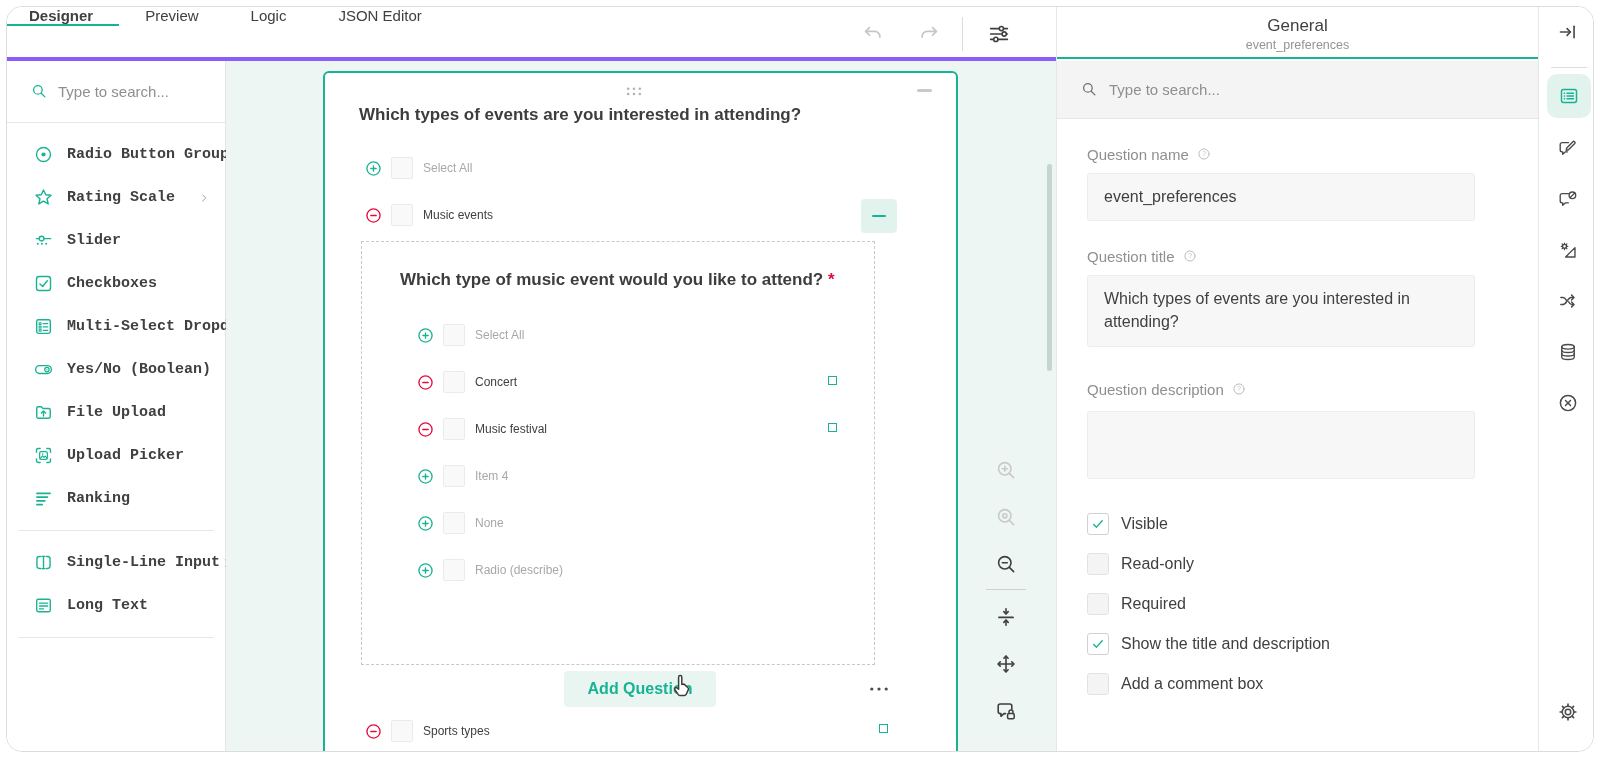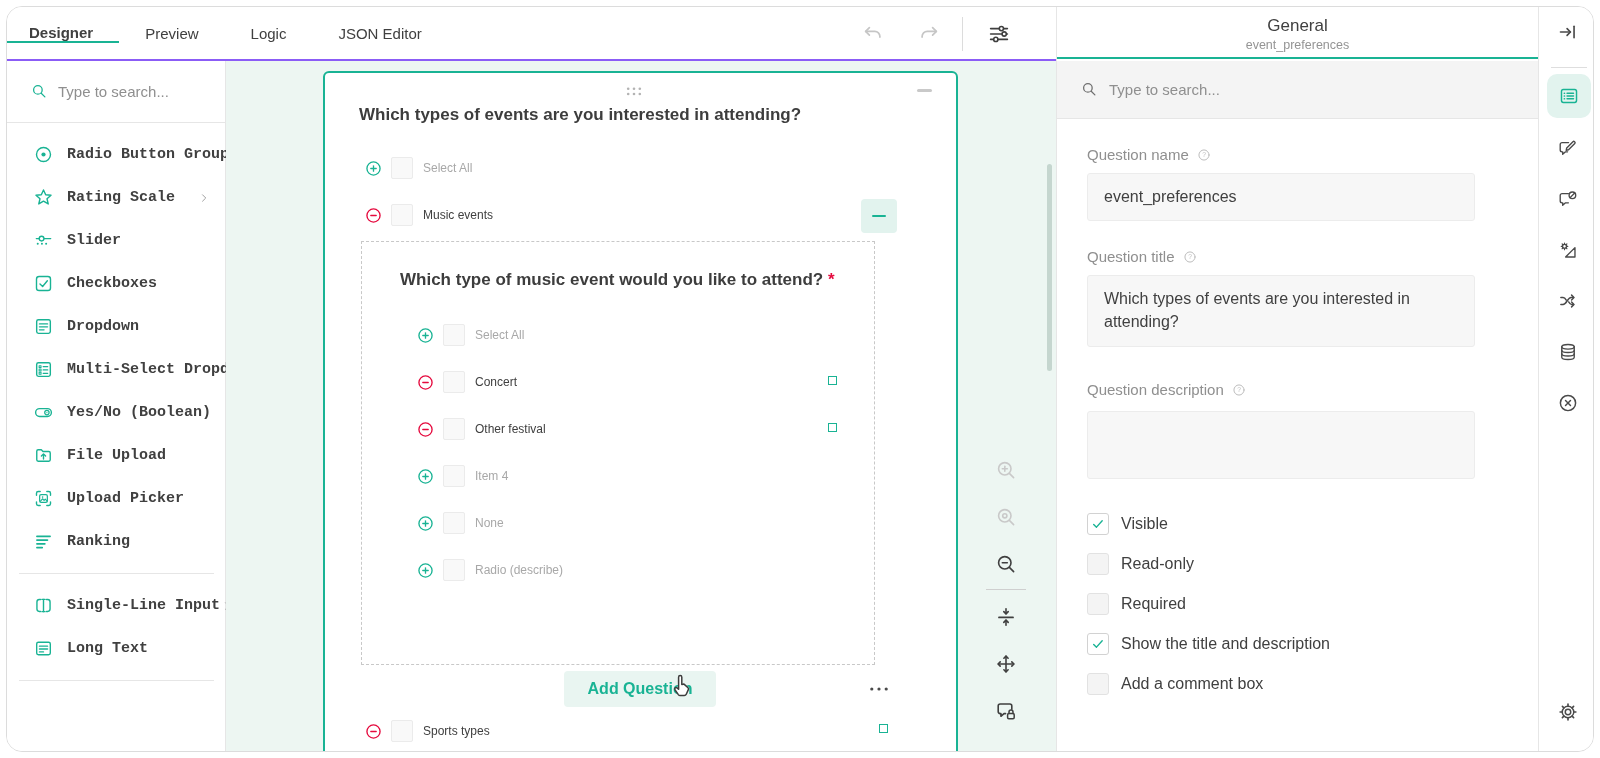--- a/index.html
+++ b/index.html
@@ -2,21 +2,21 @@
 <html><head>
 <meta charset="utf-8">
 <style>
   * { margin:0; padding:0; box-sizing:border-box; }
   html,body { width:1600px; height:758px; }
   body { font-family:"Liberation Sans", sans-serif; background:#fff; position:relative; overflow:hidden; color:#404040; }
   .app { position:absolute; left:6px; top:6px; width:1588px; height:746px; background:#fff; border:1px solid #dcdcdc; border-radius:16px; overflow:hidden; }
   .ic { display:block; stroke:currentColor; fill:none; stroke-linecap:round; stroke-linejoin:round; }
 
   
-  .topbar { position:absolute; left:0; top:0; width:1049px; height:54px; background:#fff; border-bottom:2px solid #8b5cf6; display:flex; align-items:center; }
+  .topbar { position:absolute; left:0; top:0; width:1049px; height:54px; background:#fff; border-bottom:4px solid #8b5cf6; display:flex; align-items:flex-start; }
   .tab { display:flex; align-items:center; padding:0 26px; font-size:15px; color:#404040; cursor:pointer; }
   .tab:first-child { padding-left:22px; }
   .tab.active { font-weight:700; border-bottom:2px solid #19b394; }
   .topbar-ic { position:absolute; top:15px; width:24px; height:24px; color:#c6c6c6; }
   .topbar-ic.dark { color:#3f3f3f; }
   .topbar-div { position:absolute; top:10px; left:955px; width:1px; height:34px; background:#dcdcdc; }
 
   
   .toolbox { position:absolute; left:0; top:54px; width:219px; bottom:0; background:#fff; border-right:1px solid #e6e6e6; }
   .tb-search { position:absolute; left:0; top:0; width:100%; height:62px; border-bottom:1px solid #e6e6e6; display:flex; align-items:center; padding-left:24px; }
@@ -61,21 +61,21 @@
 
   
   .panel { position:absolute; left:1049px; top:0; width:482px; height:746px; background:#fff; border-left:1px solid #e6e6e6; }
   .pg-head { position:absolute; left:0; top:0; width:100%; height:52px; border-bottom:2px solid #19b394; text-align:center; }
   .pg-title { margin-top:9px; font-size:17px; color:#404040; }
   .pg-sub { margin-top:2px; font-size:12.5px; color:#949494; }
   .pg-search { position:absolute; left:0; top:54px; width:100%; height:58px; background:#f4f4f4; border-bottom:1px solid #e6e6e6; display:flex; align-items:center; padding-left:24px; }
   .pg-search .sic { width:18px; height:18px; color:#6f6f6f; margin-right:10px; }
   .pg-search input { border:none; outline:none; background:transparent; font-size:15px; color:#404040; width:300px; font-family:inherit; }
   .pg-search input::placeholder { color:#8f8f8f; }
-  .pg-label { position:absolute; left:30px; display:flex; align-items:flex-end; gap:7px; font-size:15px; color:#8f8f8f; }
+  .pg-label { position:absolute; left:30px; display:flex; align-items:flex-start; gap:7px; font-size:15px; color:#8f8f8f; }
   .help-ic { width:16px; height:16px; color:#bdbdbd; }
   .pg-input { position:absolute; left:30px; width:388px; background:#f7f7f7; border:1px solid #ececec; border-radius:3px; font-size:16px; color:#404040; font-family:inherit; padding:0 16px; outline:none; }
   textarea.pg-input { padding:11px 16px; resize:none; line-height:1.45; }
   .pg-check { position:absolute; left:30px; height:26px; display:flex; align-items:center; cursor:pointer; }
   .pcb { width:22px; height:22px; border-radius:3px; background:#f4f4f4; border:1px solid #e2e2e2; flex:none; position:relative; }
   .pcb.checked { background:#fff; border:1px solid #d2d2d2; }
   .pcb .ic { position:absolute; left:3px; top:3px; width:14px; height:14px; color:#19b394; }
   .pg-check-label { margin-left:12px; font-size:16px; color:#404040; }
 
   
@@ -388,28 +388,20 @@
           <span class="tb-ic">
             <svg class="ic" width="21" height="21">
               <use href="#i-checkbox"></use>
             </svg>
           </span>
           <span class="tb-label">Checkboxes</span>
         </div>
       <div class="tb-item">
           <span class="tb-ic">
             <svg class="ic" width="21" height="21">
-              <use href="#i-dropdown"></use>
-            </svg>
-          </span>
-          <span class="tb-label">Dropdown</span>
-        </div>
-      <div class="tb-item">
-          <span class="tb-ic">
-            <svg class="ic" width="21" height="21">
               <use href="#i-msdropdown"></use>
             </svg>
           </span>
           <span class="tb-label">Multi-Select Dropdown</span>
         </div>
       <div class="tb-item">
           <span class="tb-ic">
             <svg class="ic" width="21" height="21">
               <use href="#i-boolean"></use>
             </svg>
@@ -517,21 +509,21 @@
           <span class="cbx"></span>
           <span class="choice-label">Concert</span>
         </div>
         <div class="choice-row" style="left:54px; top:174px">
           <span class="act-ic remove">
               <svg class="ic" width="19" height="19">
                 <use href="#i-minus-c"></use>
               </svg>
             </span>
           <span class="cbx"></span>
-          <span class="choice-label">Other festival</span>
+          <span class="choice-label">Music festival</span>
         </div>
         <div class="choice-row" style="left:54px; top:221px">
           <span class="act-ic add">
               <svg class="ic" width="19" height="19">
                 <use href="#i-plus-c"></use>
               </svg>
             </span>
           <span class="cbx"></span>
           <span class="choice-label muted">Item 4</span>
         </div>

